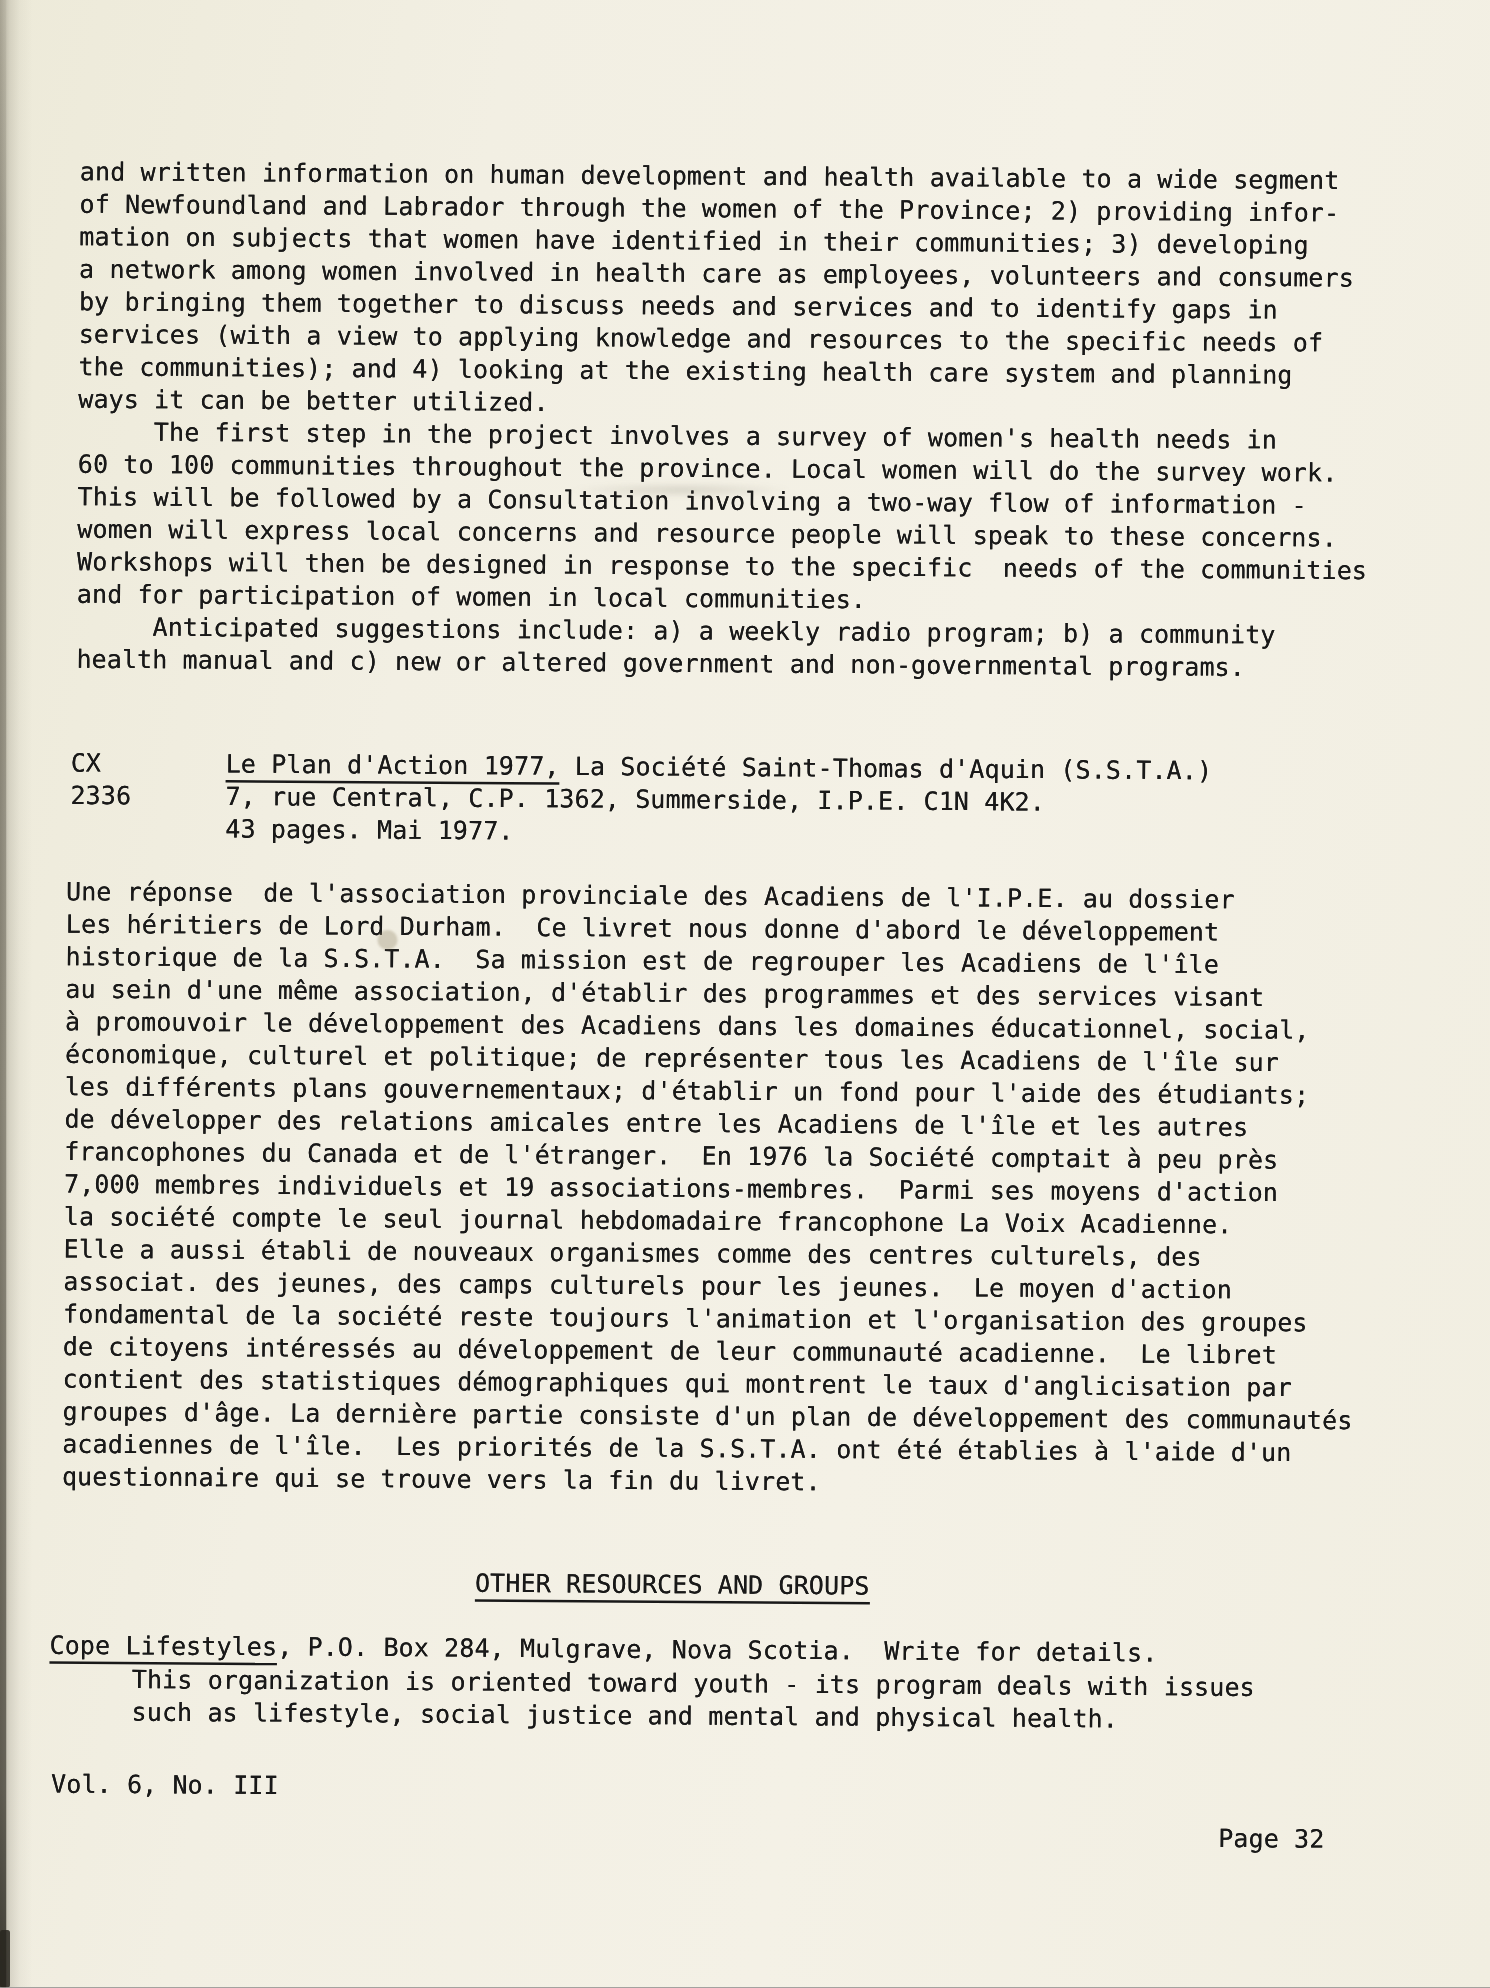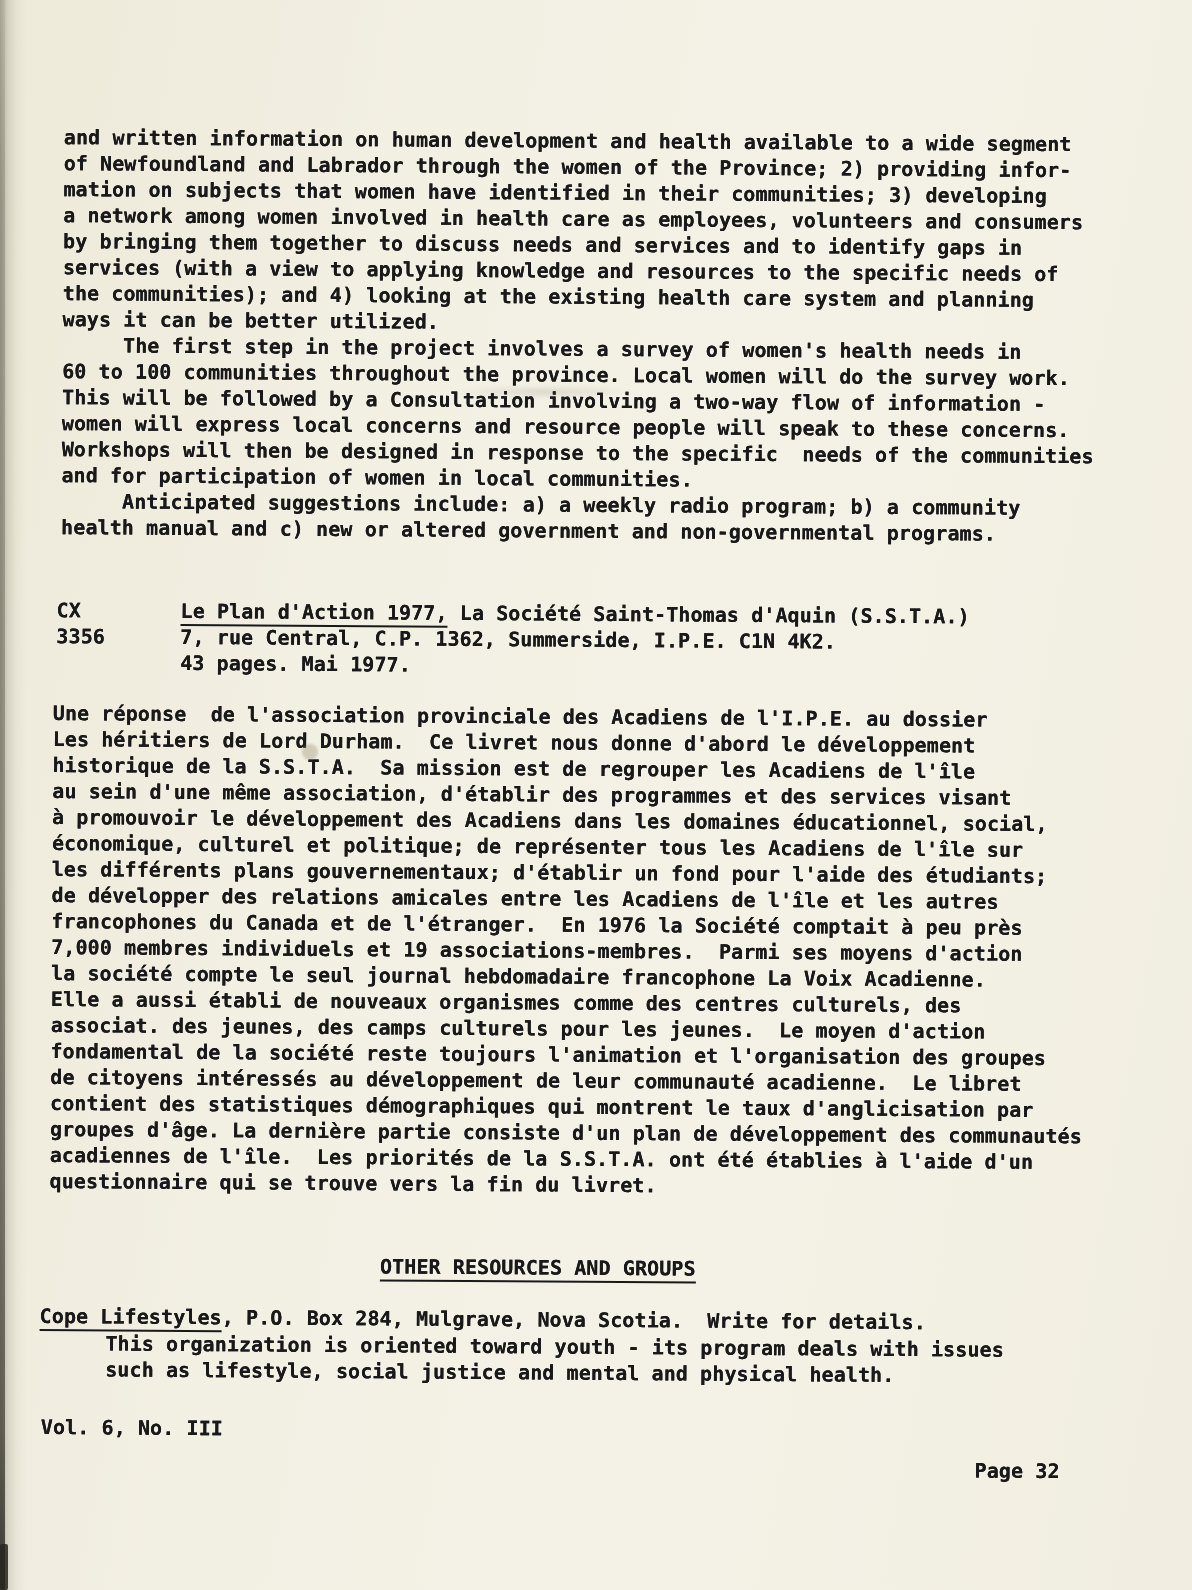--- a/index.html
+++ b/index.html
@@ -8,21 +8,20 @@
     background: #888;
   }
   .page {
     position: relative;
     width: 1192px;
     height: 1590px;
     overflow: hidden;
     background: linear-gradient(100deg, #edead9 0%, #f2efe3 28%, #f4f1e6 60%, #f1eee1 100%);
     color: var(--ink, #191919);
     font-family: "DejaVu Sans Mono", "Liberation Mono", monospace;
-    font-weight: bold;
   }
   .content {
     position: absolute;
     inset: 0;
     transform: rotate(0.4deg);
     transform-origin: 40px 120px;
   }
   .txt {
     position: absolute;
     font-size: 20px;
@@ -106,21 +105,21 @@
 60 to 100 communities throughout the province. Local women will do the survey work.
 This will be followed by a Consultation involving a two-way flow of information -
 women will express local concerns and resource people will speak to these concerns.
 Workshops will then be designed in response to the specific  needs of the communities
 and for participation of women in local communities.</div>
 
     <div class="txt" style="left:64px; top:488px;">     Anticipated suggestions include: a) a weekly radio program; b) a community
 health manual and c) new or altered government and non-governmental programs.</div>
 
     <div class="txt" style="left:60px; top:597px;"><span>CX</span>
-<span>3356</span></div>
+<span>2336</span></div>
 
     <div class="txt" style="left:184px; top:597px;"><span class="u">Le Plan d'Action 1977,</span><span> La Société Saint-Thomas d'Aquin (S.S.T.A.)</span>
 <span>7, rue Central, C.P. 1362, Summerside, I.P.E. C1N 4K2.</span>
 <span>43 pages. Mai 1977.</span></div>
 
     <div class="txt" style="left:57px; top:700px;">Une réponse  de l'association provinciale des Acadiens de l'I.P.E. au dossier
 Les héritiers de Lord Durham.  Ce livret nous donne d'abord le développement
 historique de la S.S.T.A.  Sa mission est de regrouper les Acadiens de l'île
 au sein d'une même association, d'établir des programmes et des services visant
 à promouvoir le développement des Acadiens dans les domaines éducationnel, social,

